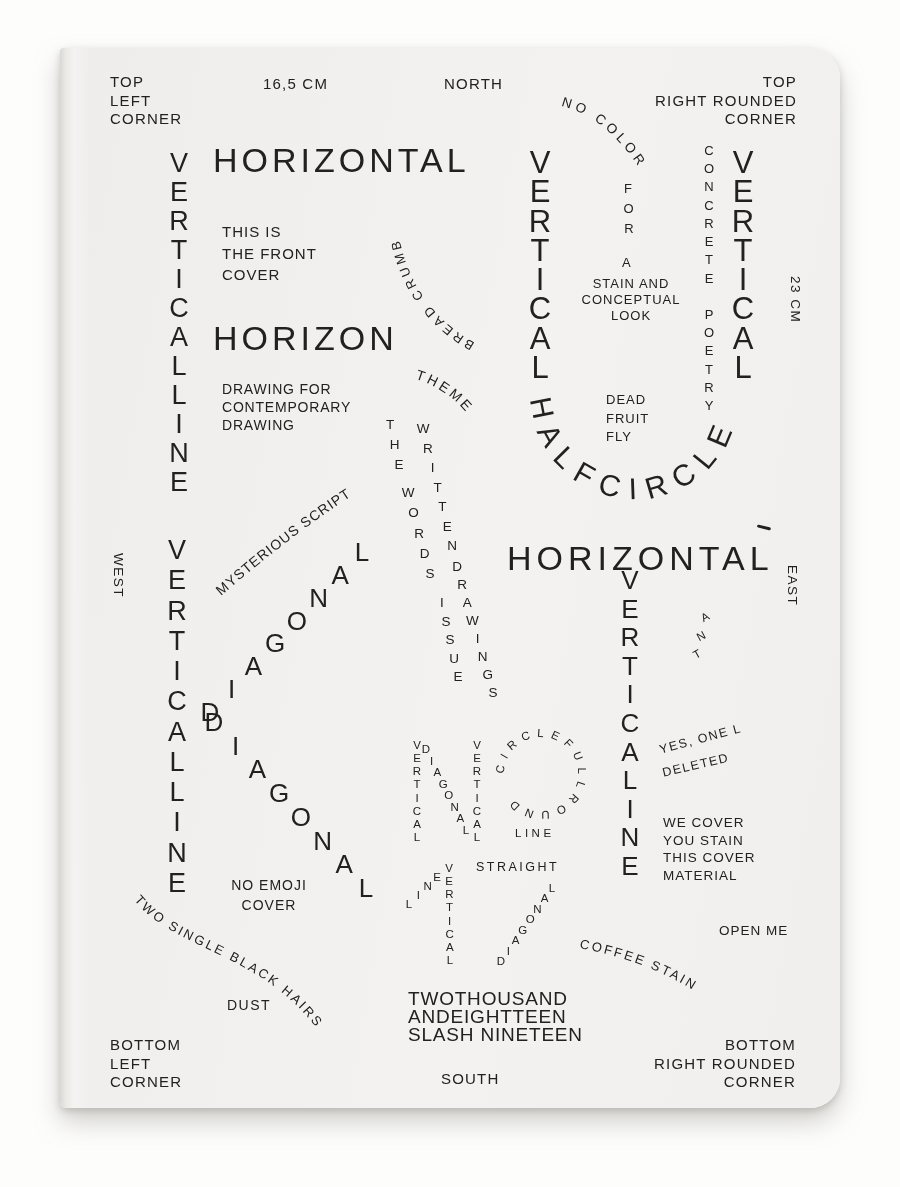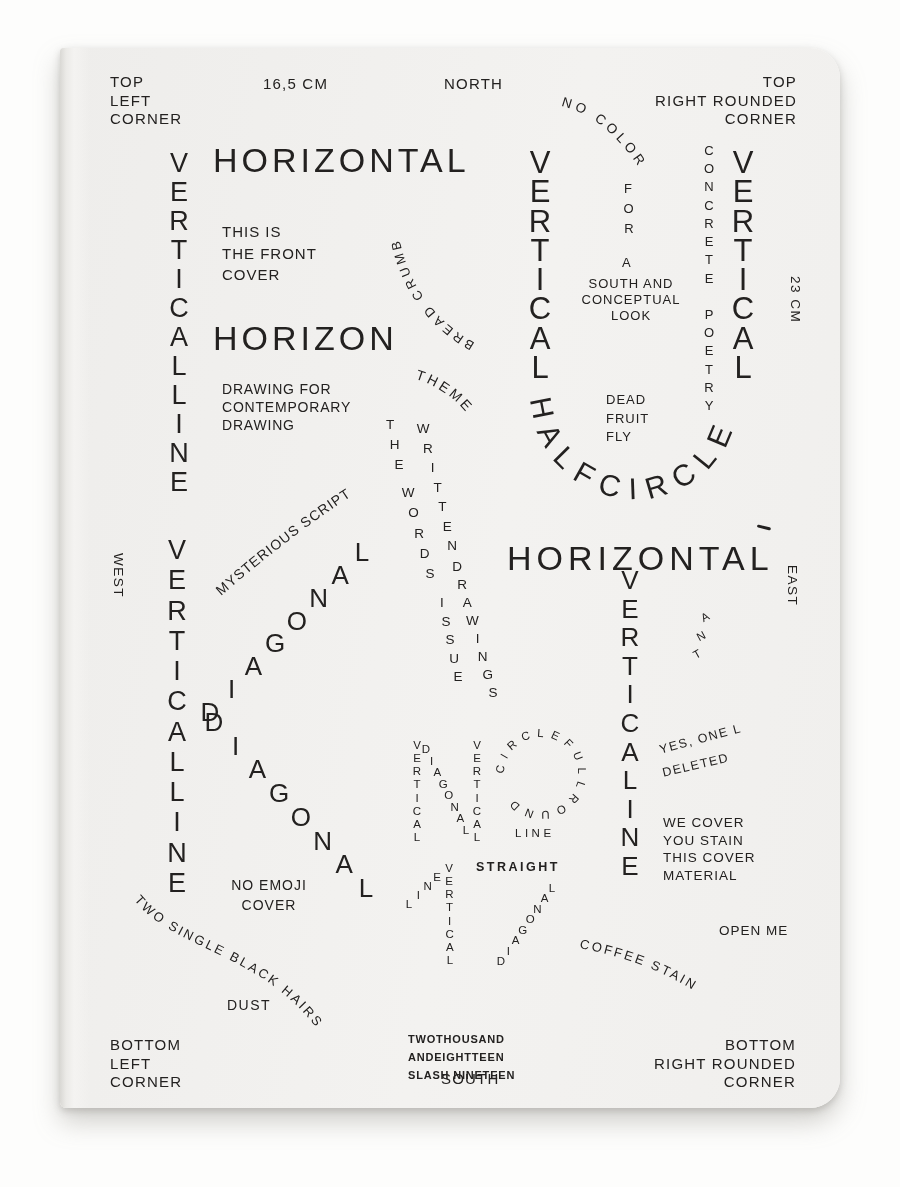--- a/index.html
+++ b/index.html
@@ -78,21 +78,21 @@
       <span style="left: 743px; top: 338.714px; font-size: 31px; transform: translate(-50%, -50%) rotate(0deg);">A</span>
       <span style="left: 743px; top: 368px; font-size: 31px; transform: translate(-50%, -50%) rotate(0deg);">L</span>
     </div>
 
   <div class="scatter">
       <span style="left: 628px; top: 188px; font-size: 13px; transform: translate(-50%, -50%) rotate(0deg);">F</span>
       <span style="left: 628.5px; top: 208px; font-size: 13px; transform: translate(-50%, -50%) rotate(0deg);">O</span>
       <span style="left: 629px; top: 228px; font-size: 13px; transform: translate(-50%, -50%) rotate(0deg);">R</span>
     </div>
   <div class="t" style="top: 255px; font-size: 13px; letter-spacing: 1px; left: 622px;">A</div>
-  <div class="t" style="top: 276px; font-size: 13px; letter-spacing: 1px; line-height: 16px; left: 631px; text-align: center; transform: translateX(-50%);"><div>SOUTH AND</div><div>CONCEPTUAL</div><div>LOOK</div></div>
+  <div class="t" style="top: 276px; font-size: 13px; letter-spacing: 1px; line-height: 16px; left: 631px; text-align: center; transform: translateX(-50%);"><div>STAIN AND</div><div>CONCEPTUAL</div><div>LOOK</div></div>
   <div class="scatter">
       <span style="left: 709px; top: 150px; font-size: 13px; transform: translate(-50%, -50%) rotate(0deg);">C</span>
       <span style="left: 709px; top: 168.214px; font-size: 13px; transform: translate(-50%, -50%) rotate(0deg);">O</span>
       <span style="left: 709px; top: 186.429px; font-size: 13px; transform: translate(-50%, -50%) rotate(0deg);">N</span>
       <span style="left: 709px; top: 204.643px; font-size: 13px; transform: translate(-50%, -50%) rotate(0deg);">C</span>
       <span style="left: 709px; top: 222.857px; font-size: 13px; transform: translate(-50%, -50%) rotate(0deg);">R</span>
       <span style="left: 709px; top: 241.071px; font-size: 13px; transform: translate(-50%, -50%) rotate(0deg);">E</span>
       <span style="left: 709px; top: 259.286px; font-size: 13px; transform: translate(-50%, -50%) rotate(0deg);">T</span>
       <span style="left: 709px; top: 277.5px; font-size: 13px; transform: translate(-50%, -50%) rotate(0deg);">E</span>
       <span style="left: 709px; top: 295.714px; font-size: 13px; transform: translate(-50%, -50%) rotate(0deg);"> </span>
@@ -242,36 +242,36 @@
   <div class="scatter">
       <span style="left: 449px; top: 868px; font-size: 11.5px; transform: translate(-50%, -50%) rotate(0deg);">V</span>
       <span style="left: 449.143px; top: 881.143px; font-size: 11.5px; transform: translate(-50%, -50%) rotate(0deg);">E</span>
       <span style="left: 449.286px; top: 894.286px; font-size: 11.5px; transform: translate(-50%, -50%) rotate(0deg);">R</span>
       <span style="left: 449.429px; top: 907.429px; font-size: 11.5px; transform: translate(-50%, -50%) rotate(0deg);">T</span>
       <span style="left: 449.571px; top: 920.571px; font-size: 11.5px; transform: translate(-50%, -50%) rotate(0deg);">I</span>
       <span style="left: 449.714px; top: 933.714px; font-size: 11.5px; transform: translate(-50%, -50%) rotate(0deg);">C</span>
       <span style="left: 449.857px; top: 946.857px; font-size: 11.5px; transform: translate(-50%, -50%) rotate(0deg);">A</span>
       <span style="left: 450px; top: 960px; font-size: 11.5px; transform: translate(-50%, -50%) rotate(0deg);">L</span>
     </div>
-  <div class="t" style="top: 860px; font-size: 12.5px; letter-spacing: 2.5px; left: 476px; font-weight: bold;">STRAIGHT</div>
+  <div class="t" style="top: 860px; font-size: 12.5px; letter-spacing: 2.5px; left: 476px;">STRAIGHT</div>
   <div class="scatter">
       <span style="left: 501px; top: 961px; font-size: 11.5px; transform: translate(-50%, -50%) rotate(0deg);">D</span>
       <span style="left: 508.286px; top: 950.571px; font-size: 11.5px; transform: translate(-50%, -50%) rotate(0deg);">I</span>
       <span style="left: 515.571px; top: 940.143px; font-size: 11.5px; transform: translate(-50%, -50%) rotate(0deg);">A</span>
       <span style="left: 522.857px; top: 929.714px; font-size: 11.5px; transform: translate(-50%, -50%) rotate(0deg);">G</span>
       <span style="left: 530.143px; top: 919.286px; font-size: 11.5px; transform: translate(-50%, -50%) rotate(0deg);">O</span>
       <span style="left: 537.429px; top: 908.857px; font-size: 11.5px; transform: translate(-50%, -50%) rotate(0deg);">N</span>
       <span style="left: 544.714px; top: 898.429px; font-size: 11.5px; transform: translate(-50%, -50%) rotate(0deg);">A</span>
       <span style="left: 552px; top: 888px; font-size: 11.5px; transform: translate(-50%, -50%) rotate(0deg);">L</span>
     </div>
 
   <div class="t" style="top: 875px; font-size: 14px; letter-spacing: 1px; line-height: 20px; left: 269px; text-align: center; transform: translateX(-50%);"><div>NO EMOJI</div><div>COVER</div></div>
   <div class="t" style="top: 997px; font-size: 14px; letter-spacing: 1.5px; left: 227px;">DUST</div>
   <div class="t" style="top: 923px; font-size: 13.5px; letter-spacing: 1px; left: 719px;">OPEN ME</div>
-  <div class="t" style="top: 1030px; font-size: 11px; letter-spacing: 0.8px; line-height: 18px; left: 408px; font-weight: bold;"><div>TWOTHOUSAND</div><div>ANDEIGHTTEEN</div><div>SLASH NINETEEN</div></div>
+  <div class="t" style="top: 990px; font-size: 19px; letter-spacing: 0.8px; line-height: 18px; left: 408px;"><div>TWOTHOUSAND</div><div>ANDEIGHTTEEN</div><div>SLASH NINETEEN</div></div>
 
   <div class="hair"></div>
 
   <svg width="900" height="1187" viewBox="0 0 900 1187" style="position:absolute;left:0;top:0">
     <defs>
       <path id="p-bread" d="M475,343 Q407,305 396,220"></path>
       <path id="p-nocolor" d="M561,106 Q606,116 642,172"></path>
       <path id="p-theme" d="M415,379 Q447,388 470,417"></path>
       <path id="p-myst" d="M221,596 Q292,534 362,489"></path>
       <path id="p-half" d="M531,399 A104,104 0 0 0 739,391"></path>

